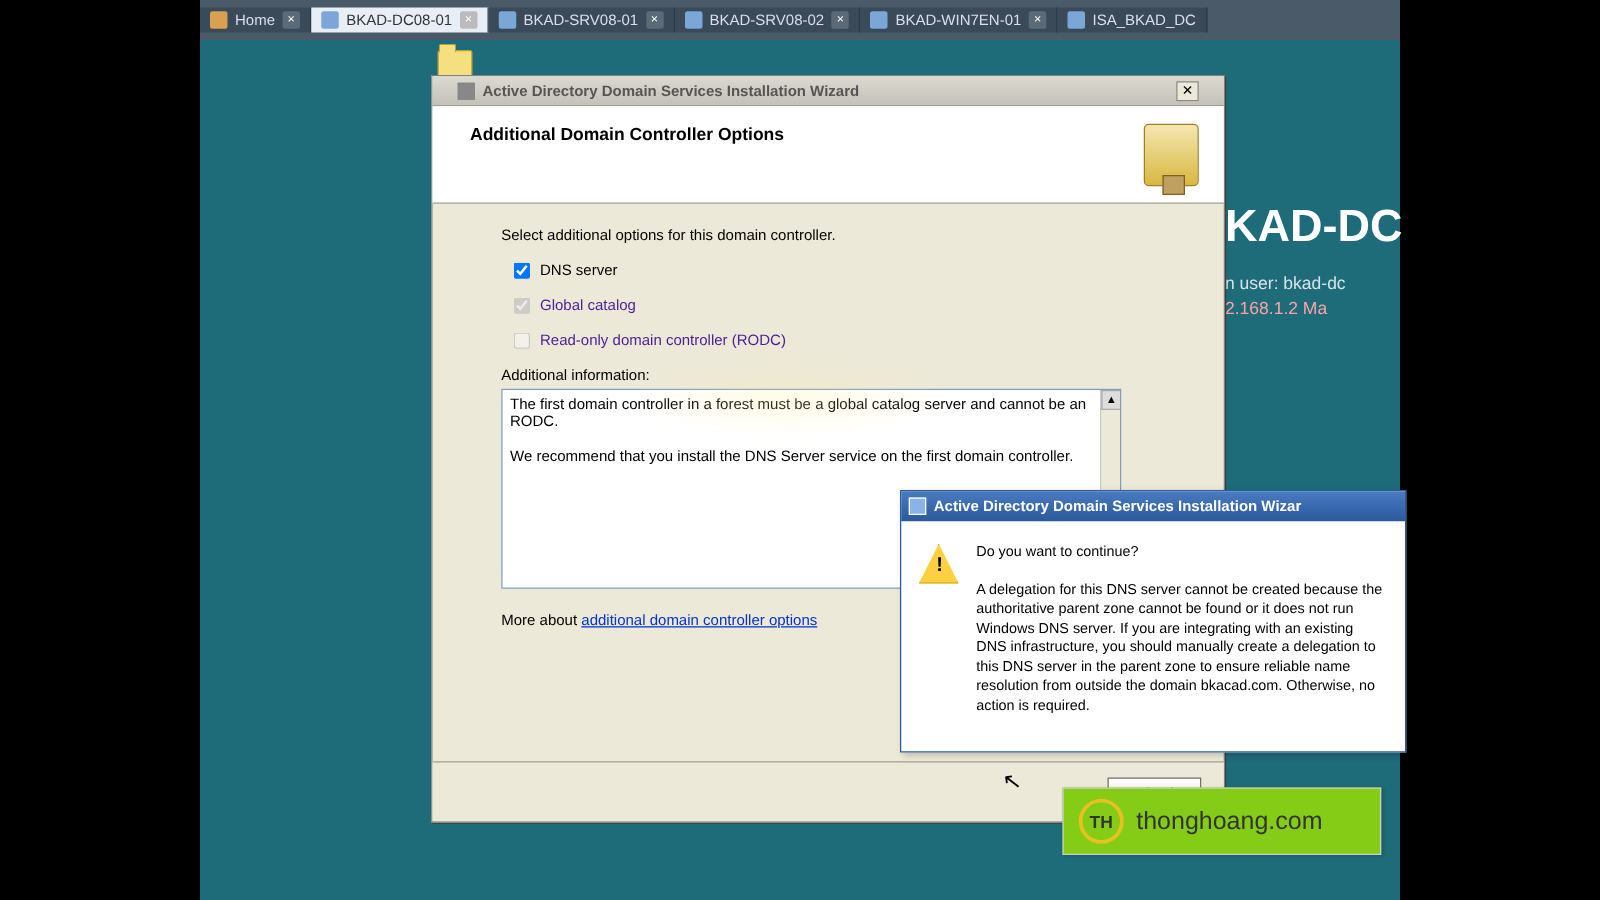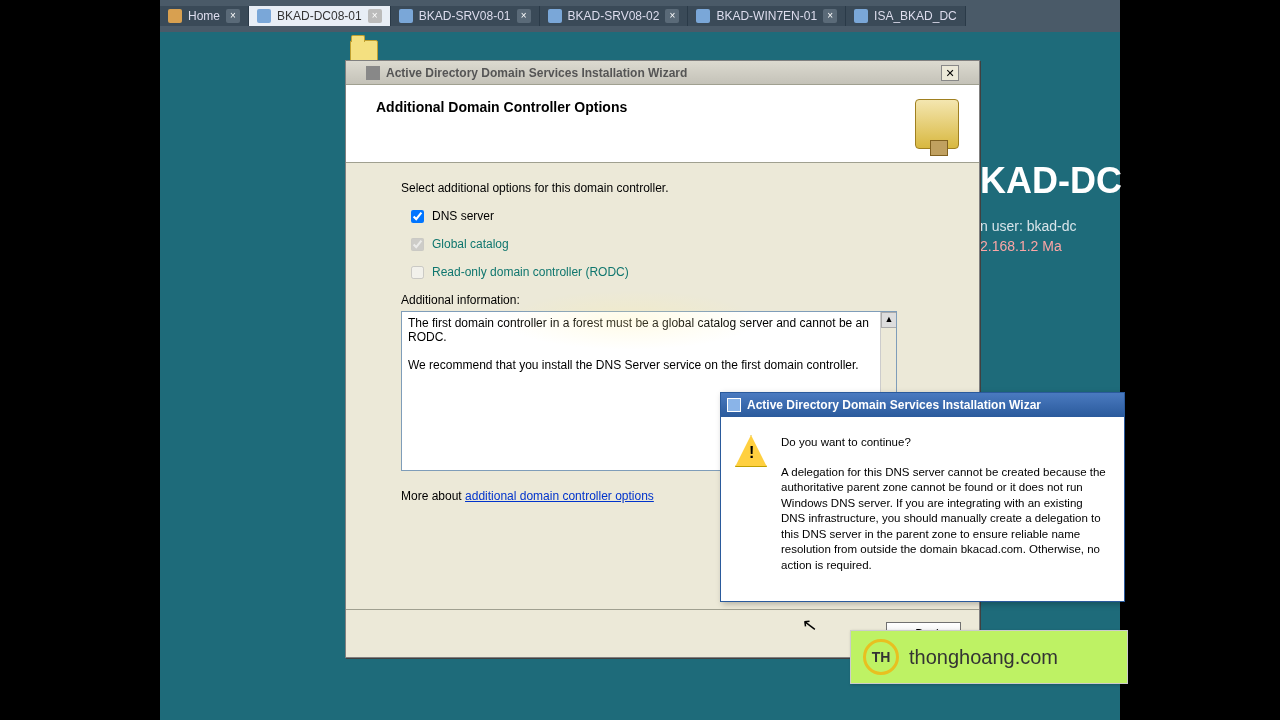--- a/index.html
+++ b/index.html
@@ -29,21 +29,21 @@
 
   .wiz-header { background: #fff; height: 78px; border-bottom: 1px solid #a0a090; padding: 14px 20px 10px 30px; display: flex; align-items: flex-start; justify-content: space-between; }
   .wiz-header h1 { font-size: 14px; font-weight: bold; color: #000; }
   .hdr-icon { width: 44px; height: 50px; background: linear-gradient(#f4e6b0,#d8b840); border: 1px solid #a08020; border-radius: 4px; position: relative; }
   .hdr-icon::after { content:''; position:absolute; bottom:-8px; left:14px; width:16px; height:14px; background:#c0a060; border:1px solid #806020;}
 
   .wiz-body { padding: 18px 55px 0 55px; font-size: 12px; color: #000; }
   .wiz-body .prompt { margin-bottom: 14px; }
   .opt { display: flex; align-items: center; gap: 8px; margin: 6px 0 14px 10px; }
   .opt input { width:13px; height:13px; }
-  .opt label.disabled { color: #0f766e; }
+  .opt label.disabled { color: #4c1d95; }
   .ai-label { margin-top: 8px; margin-bottom: 4px; }
   .ai-box { width: 496px; height: 160px; border: 1px solid #7f9db9; background: #fff; padding: 4px 6px; font-size: 12px; position: relative; overflow: hidden; }
   .ai-box p { margin-bottom: 14px; }
   .ai-scroll { position:absolute; right:0; top:0; width:16px; height:100%; background:#ece9d8; border-left:1px solid #ccc;}
   .ai-scroll .up { position:absolute; top:0; width:16px; height:16px; background:#ddd; border:1px solid #aaa; font-size:9px; text-align:center; line-height:12px;}
 
   .more { margin-top: 18px; font-size: 12px; }
   .more a { color: #0033cc; text-decoration: underline; }
 
   .wiz-footer { position: absolute; bottom: 0; left: 0; right: 0; height: 48px; border-top: 1px solid #a0a090; background: #ece9d8; display: flex; align-items: center; justify-content: flex-end; padding-right: 18px; gap: 6px; }
@@ -53,21 +53,21 @@
   .msgbox { position: absolute; left: 720px; top: 392px; width: 405px; background: #fff; border: 1px solid #2a5a9c; box-shadow: 2px 2px 6px rgba(0,0,0,0.25); }
   .msgbox .mtitle { height: 24px; background: linear-gradient(#4a7ac0,#2a5a9c); color: #fff; font-size: 12px; font-weight: bold; display: flex; align-items: center; padding: 0 6px; gap: 6px; }
   .msgbox .mtitle .sysicon { width:14px; height:14px; background:#8ab4e8; border:1px solid #fff; }
   .msgbox .mbody { padding: 18px 14px 14px 14px; display:flex; gap:14px; }
   .warn-icon { width:32px; height:32px; flex:none; background:#ffd040; border:1px solid #c0a000; clip-path: polygon(50% 0, 100% 100%, 0 100%); position:relative;}
   .warn-icon span { position:absolute; top:8px; left:13px; font-weight:bold; color:#000;}
   .mtxt { font-size: 11.5px; color: #000; line-height: 1.35; }
   .mtxt p { margin-bottom: 14px; }
 
   
-  .brandbox { position: absolute; left: 850px; top: 630px; width: 278px; height: 54px; background: #bef264; border: 1px solid #ccc; display: flex; align-items: center; gap: 10px; padding: 0 12px; box-shadow: 1px 1px 3px rgba(0,0,0,0.2); }
+  .brandbox { position: absolute; left: 850px; top: 630px; width: 255px; height: 54px; background: #84cc16; border: 1px solid #ccc; display: flex; align-items: center; gap: 10px; padding: 0 12px; box-shadow: 1px 1px 3px rgba(0,0,0,0.2); }
   .brandbox .logo { width:36px; height:36px; border:3px solid #e8c020; border-radius:50%; display:flex; align-items:center; justify-content:center; font-weight:bold; font-size:14px; color:#333; }
   .brandbox .btxt { font-size: 20px; color: #333; }
 
   .cursor { position:absolute; left:802px; top:614px; font-size:18px; color:#000; transform: rotate(-8deg); }
 
   
   .folder { position:absolute; left:350px; top:40px; width:28px; height:22px; background:#f4e080; border:1px solid #c0a030; border-radius:2px;}
   .folder::before{content:'';position:absolute;top:-6px;left:0;width:12px;height:6px;background:#f4e080;border:1px solid #c0a030;border-bottom:none;border-radius:2px 2px 0 0;}
 
   

